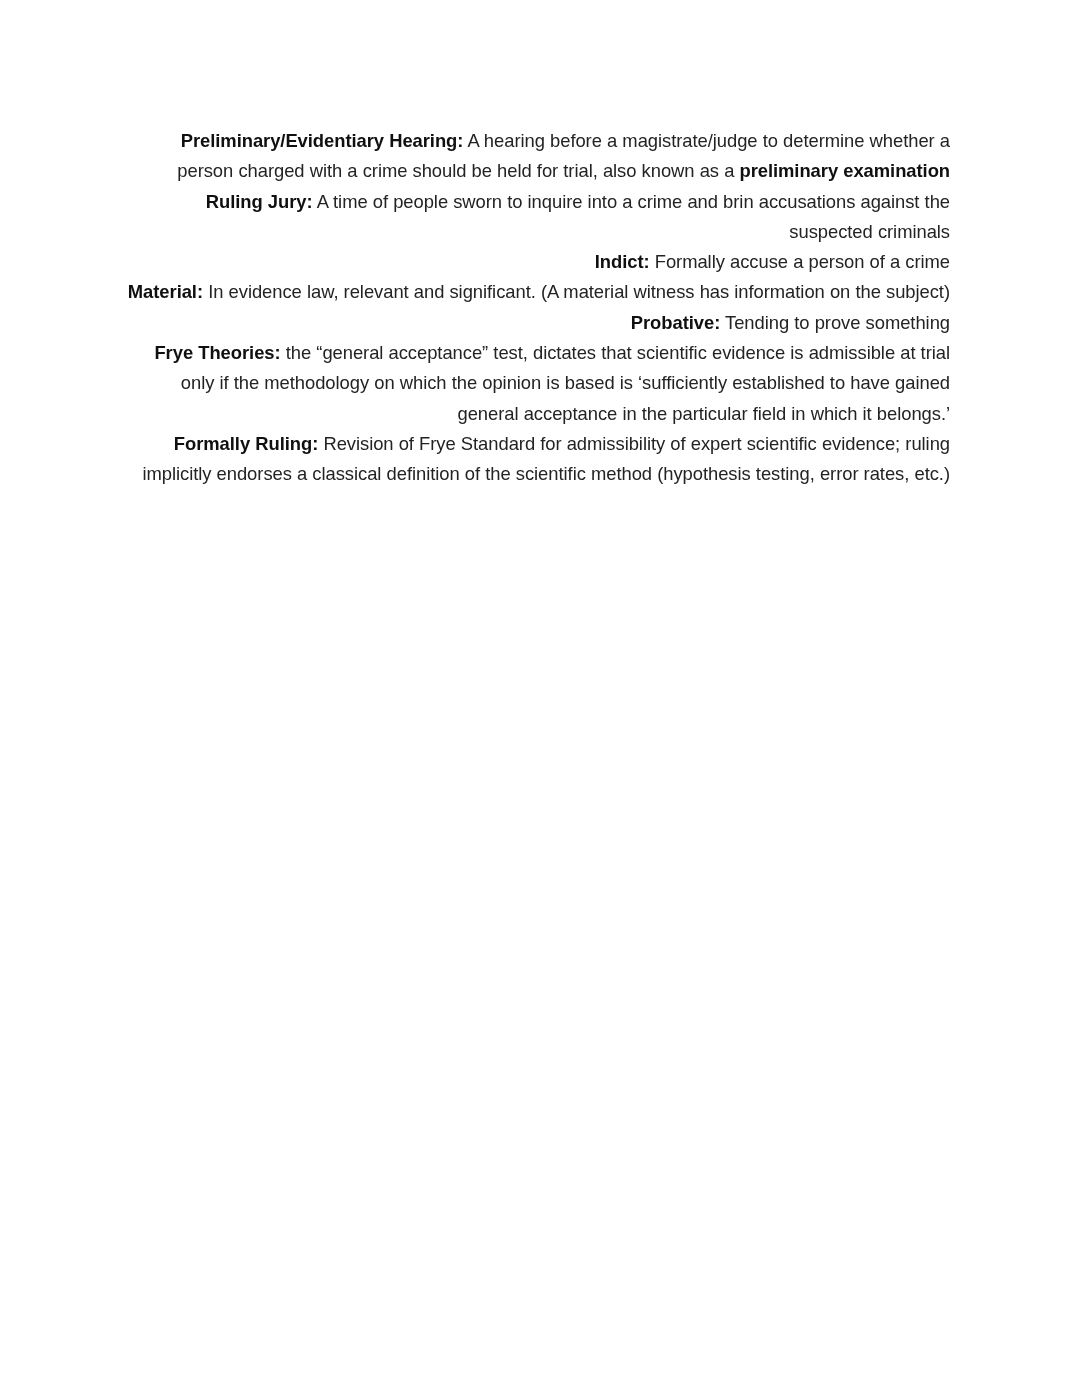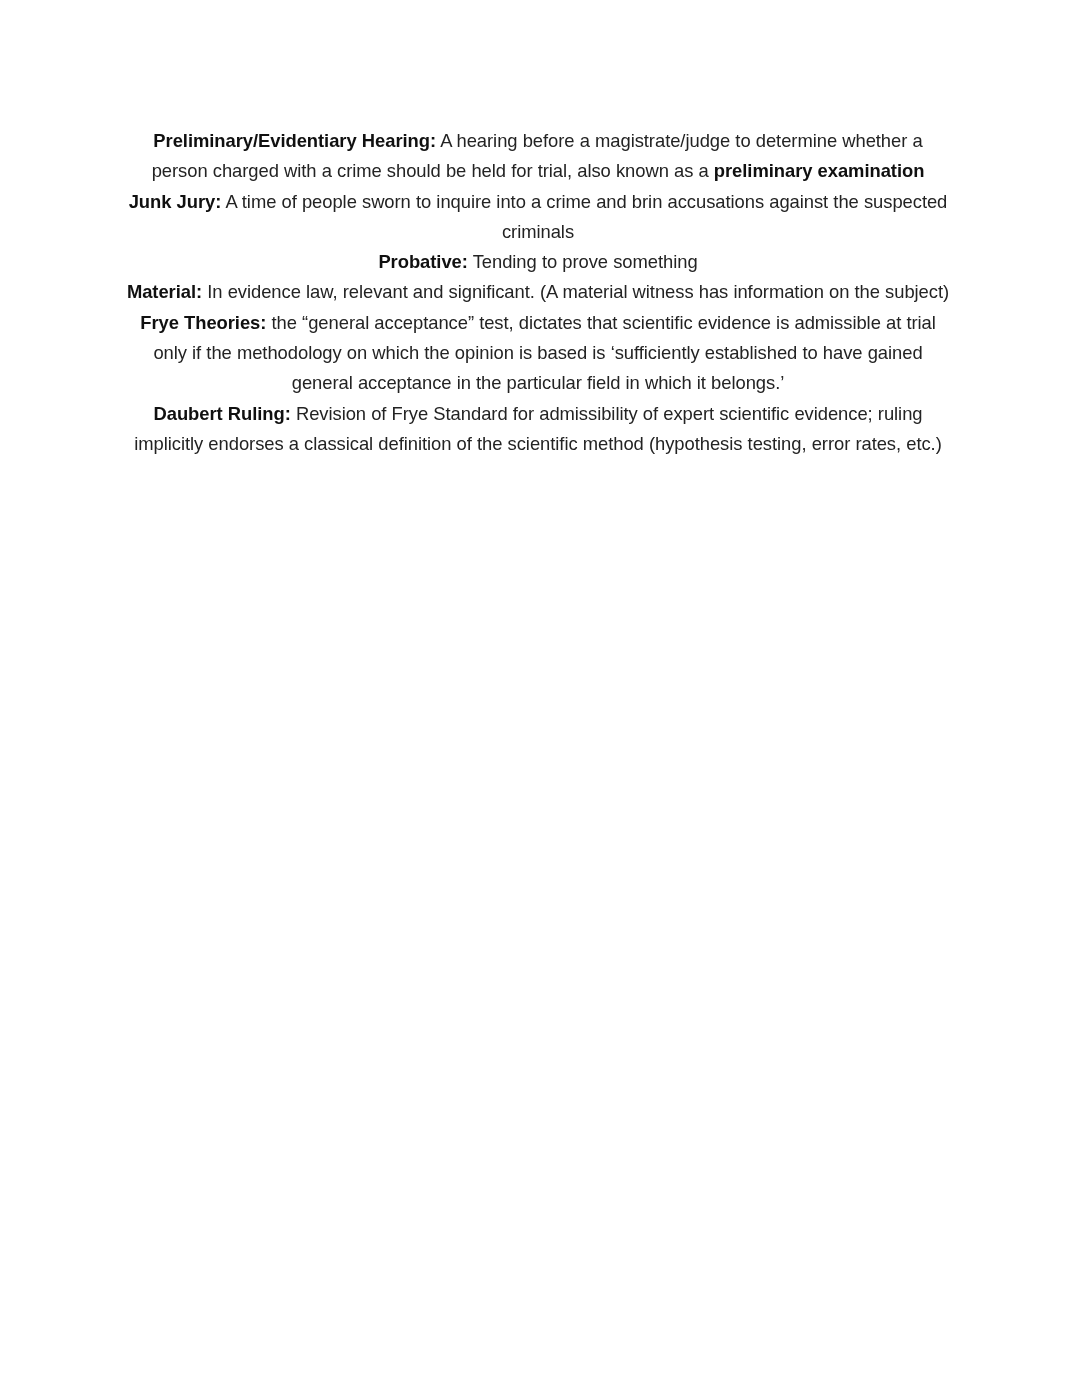--- a/index.html
+++ b/index.html
@@ -25,21 +25,21 @@
   .content {
     position: absolute;
     left: 126px;
     top: 126px;
     width: 824px;
   }
   .entry {
     font-size: 18.4px;
     line-height: 30.3px;
     color: #161616;
-    text-align: center;
+    text-align: right;
     margin: 0;
     letter-spacing: -0.05px;
     word-spacing: 0.1px;
   }
   .term {
     font-weight: 700;
     color: #101010;
   }
   .definition {
     font-weight: 400;
@@ -49,19 +49,20 @@
     font-weight: 700;
     color: #101010;
   }
 </style>
 </head>
 <body>
 
 <div class="page">
   <div class="content" id="glossary-list">
       <p class="entry"><span class="term">Preliminary/Evidentiary Hearing:</span><span class="definition"> A hearing before a magistrate/judge to determine whether a person charged with a crime should be held for trial, also known as a </span><span class="emph">preliminary examination</span></p>
-      <p class="entry"><span class="term">Junk Jury:</span><span class="definition"> A time of people sworn to inquire into a crime and brin accusations against the suspected criminals</span></p>
+      <p class="entry"><span class="term">Ruling Jury:</span><span class="definition"> A time of people sworn to inquire into a crime and brin accusations against the suspected criminals</span></p>
+      <p class="entry"><span class="term">Indict:</span><span class="definition"> Formally accuse a person of a crime</span></p>
+      <p class="entry"><span class="term">Material:</span><span class="definition"> In evidence law, relevant and significant. (A material witness has information on the subject)</span></p>
       <p class="entry"><span class="term">Probative:</span><span class="definition"> Tending to prove something</span></p>
-      <p class="entry"><span class="term">Material:</span><span class="definition"> In evidence law, relevant and significant. (A material witness has information on the subject)</span></p>
       <p class="entry"><span class="term">Frye Theories:</span><span class="definition"> the “general acceptance” test, dictates that scientific evidence is admissible at trial only if the methodology on which the opinion is based is ‘sufficiently established to have gained general acceptance in the particular field in which it belongs.’</span></p>
-      <p class="entry"><span class="term">Daubert Ruling:</span><span class="definition"> Revision of Frye Standard for admissibility of expert scientific evidence; ruling implicitly endorses a classical definition of the scientific method (hypothesis testing, error rates, etc.)</span></p>
+      <p class="entry"><span class="term">Formally Ruling:</span><span class="definition"> Revision of Frye Standard for admissibility of expert scientific evidence; ruling implicitly endorses a classical definition of the scientific method (hypothesis testing, error rates, etc.)</span></p>
     </div>
 </div>
 
 </body></html>

